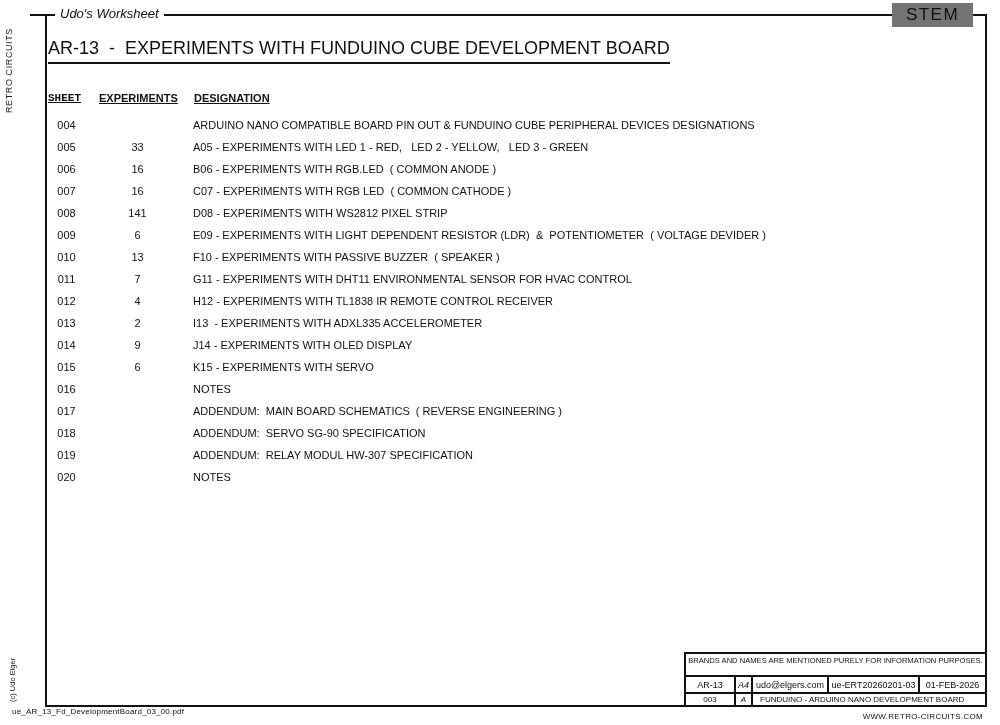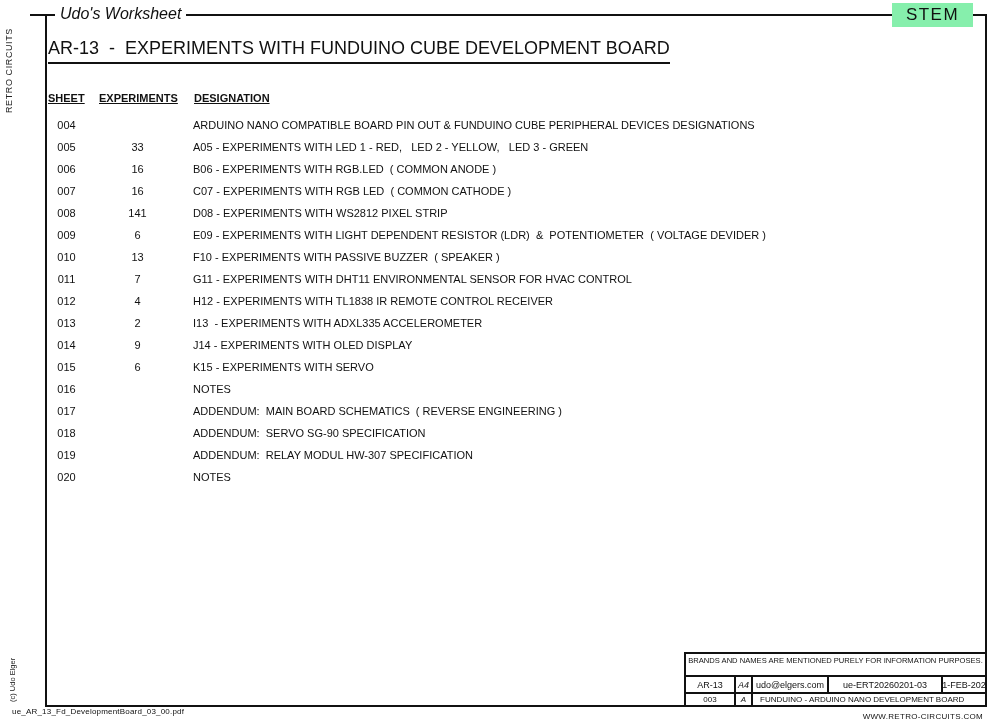--- a/index.html
+++ b/index.html
@@ -16,26 +16,26 @@
     width: 942px; height: 693px;
     border: 2px solid #111111;
   }
   .tick {
     position: absolute; left: 30px; top: 14px;
     width: 27px; height: 2px; background: #111111;
   }
   .ws-label {
     position: absolute; left: 55px; top: 5px;
     background: #ffffff; padding: 0 5px;
-    font-style: italic; font-size: 16px; line-height: 18px;
+    font-style: italic; font-size: 13px; line-height: 18px;
     white-space: pre;
   }
   .stem-label {
     position: absolute; left: 892px; top: 3px; width: 81px;
-    background: #86efac; text-align: center;
+    background: #737373; text-align: center;
     font-size: 17px; letter-spacing: 1.5px; line-height: 24px;
     white-space: pre;
   }
   .side-top {
     position: absolute; left: 4px; top: 113px;
     transform: rotate(-90deg); transform-origin: 0 0;
     font-size: 9px; letter-spacing: 0.6px; white-space: nowrap;
     color: #222222;
   }
   .side-bottom {
@@ -46,21 +46,21 @@
   .doc-title {
     position: absolute; left: 48px; top: 38px;
     font-size: 18px; white-space: pre;
     border-bottom: 2px solid #111111; padding-bottom: 3px;
   }
   .col-head {
     position: absolute; top: 92px;
     font-size: 11px; font-weight: bold;
     text-decoration: underline; white-space: pre;
   }
-  .col-head.sheet { left: 48px; }
+  .col-head.sheet { left: 48px; font-family: Liberation Mono, monospace; }
   .col-head.experiments { left: 99px; }
   .col-head.designation { left: 194px; }
   .rows { position: absolute; left: 48px; top: 114px; width: 900px; }
   .row {
     display: grid; grid-template-columns: 37px 105px auto;
     height: 22px; line-height: 22px; font-size: 11px;
   }
   .c-sheet { text-align: center; }
   .c-exp { text-align: center; }
   .c-des { white-space: pre; padding-left: 3px; }
@@ -83,21 +83,21 @@
   .tb-row2 > div, .tb-row3 > div {
     border-right: 2px solid #111111;
     display: flex; align-items: center; justify-content: center;
     white-space: pre; overflow: hidden;
   }
   .tb-row2 > div:last-child, .tb-row3 > div:last-child { border-right: none; }
   .tb-row3 { flex: 1; display: flex; font-size: 8px; }
   .w-code { width: 50px; text-align: right; }
   .w-size { width: 17px; font-style: italic; }
   .w-email { width: 76px; }
-  .w-docno { width: 114px; }
+  .w-docno { width: 91px; }
   .w-date { flex: 1; }
   .w-desc { flex: 1; justify-content: flex-start !important; padding-left: 7px; }
   .footer-left {
     position: absolute; left: 12px; top: 707px; font-size: 8px;
     letter-spacing: 0.2px;
   }
   .footer-right {
     position: absolute; right: 17px; top: 712px; font-size: 8px;
     letter-spacing: 0.3px;
   }

